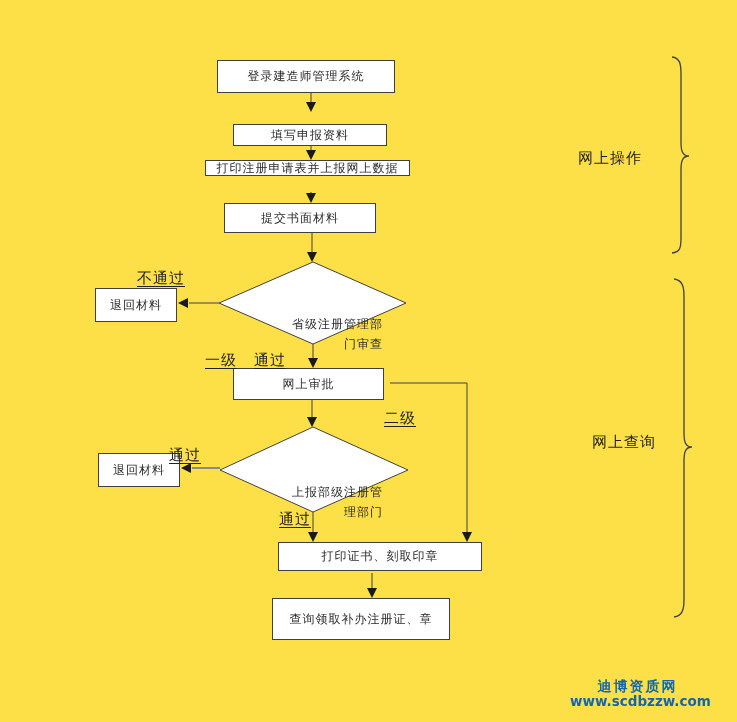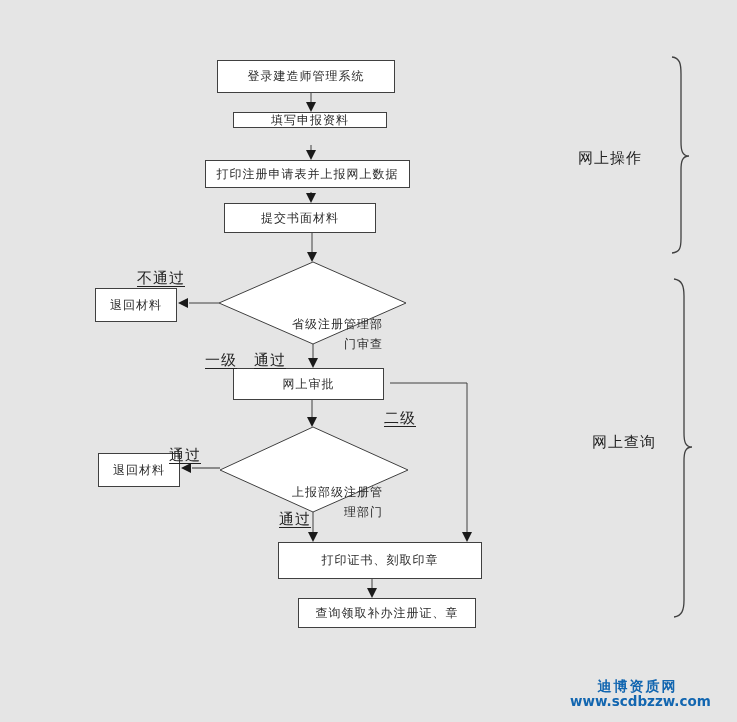--- a/index.html
+++ b/index.html
@@ -1,17 +1,17 @@
 <!DOCTYPE html>
 <html><head>
 <meta charset="utf-8">
 <style>
   html,body{margin:0;padding:0;background:#ffffff;}
   #page{
-    position:relative;width:737px;height:722px;background:#e5e5e5;overflow:hidden;
+    position:relative;width:737px;height:722px;background:#fde047;overflow:hidden;
     font-family:"DejaVu Sans",sans-serif;color:#2b2b2b;
   }
   #connectors{position:absolute;left:0;top:0;width:737px;height:722px;}
   .box{
     position:absolute;box-sizing:border-box;border:1px solid #404040;background:#ffffff;
     display:flex;align-items:center;justify-content:center;
     font-size:12px;letter-spacing:1px;color:#2b2b2b;white-space:nowrap;
   }
   .diamond-text{
     position:absolute;text-align:right;font-size:12px;letter-spacing:1px;
@@ -91,28 +91,28 @@
     <g stroke="#404040" fill="#1a1a1a">
       <line x1="372" y1="573" x2="372" y2="589"></line>
         <polygon points="372,598 367,588 377,588" stroke="none"></polygon>
     </g>
 
     <path d="M672,57 C680,58 681,64 681,74 L681,142 C681,150 682,156 689,156 C682,156 681,162 681,170 L681,238 C681,248 680,252 672,253" fill="none" stroke="#404040" stroke-width="1.3"></path>
     <path d="M674,279 C682,280 684,286 684,296 L684,433 C684,441 685,447 692,447 C685,447 684,453 684,461 L684,600 C684,610 682,616 674,617" fill="none" stroke="#404040" stroke-width="1.3"></path>
   </svg>
 
   <div class="box" style="left:217px;top:60px;width:178px;height:33px">登录建造师管理系统</div>
-  <div class="box" style="left:233px;top:112px;width:154px;height:16px">填写申报资料</div>
-  <div class="box" style="left:205px;top:160px;width:205px;height:28px">打印注册申请表并上报网上数据</div>
+  <div class="box" style="left:233px;top:124px;width:154px;height:22px">填写申报资料</div>
+  <div class="box" style="left:205px;top:160px;width:205px;height:16px">打印注册申请表并上报网上数据</div>
   <div class="box" style="left:224px;top:203px;width:152px;height:30px">提交书面材料</div>
   <div class="box" style="left:95px;top:288px;width:82px;height:34px">退回材料</div>
   <div class="box" style="left:233px;top:368px;width:151px;height:32px">网上审批</div>
   <div class="box" style="left:98px;top:453px;width:82px;height:34px">退回材料</div>
-  <div class="box" style="left:278px;top:542px;width:204px;height:37px">打印证书、刻取印章</div>
-  <div class="box" style="left:298px;top:598px;width:178px;height:30px">查询领取补办注册证、章</div>
+  <div class="box" style="left:278px;top:542px;width:204px;height:29px">打印证书、刻取印章</div>
+  <div class="box" style="left:272px;top:598px;width:178px;height:42px">查询领取补办注册证、章</div>
 
   <div class="diamond-text" style="left:243px;top:286px;width:140px">
     <div>省级注册管理部</div>
     <div>门审查</div>
   </div>
   <div class="diamond-text" style="left:243px;top:454px;width:140px">
     <div>上报部级注册管</div>
     <div>理部门</div>
   </div>
 

